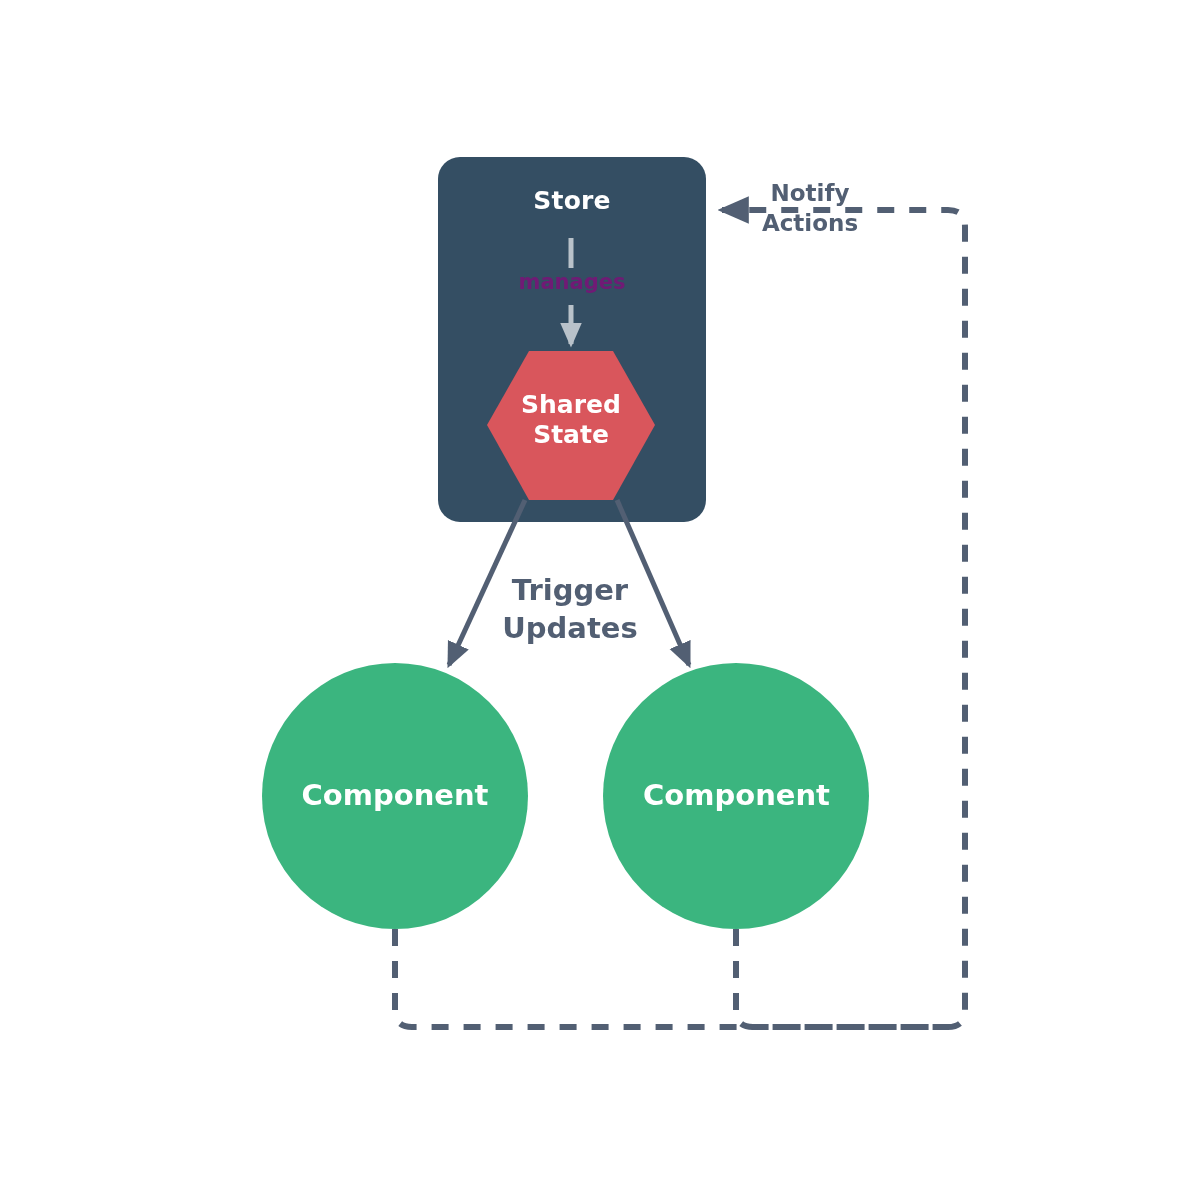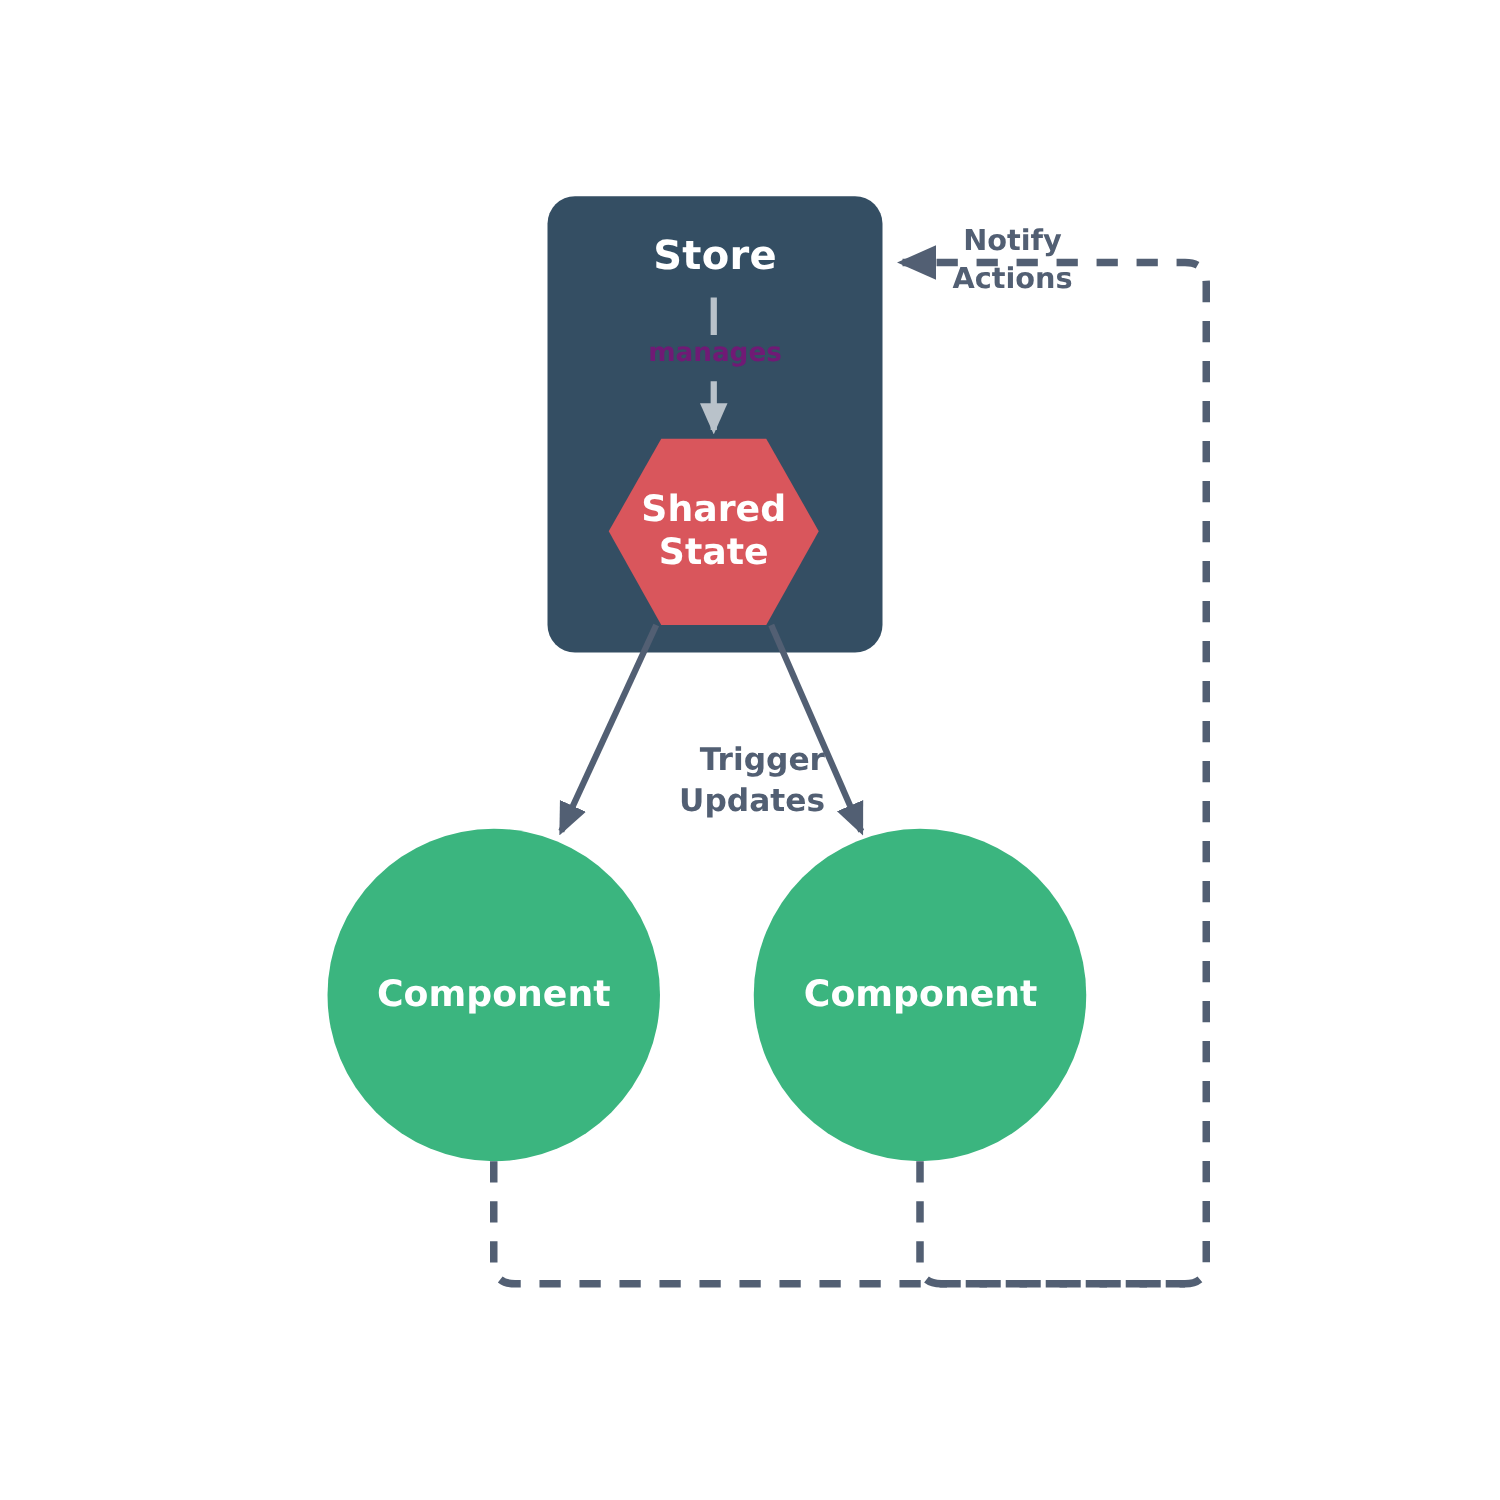--- a/index.html
+++ b/index.html
@@ -30,36 +30,36 @@
     text-align: center;
     font-weight: bold;
     line-height: 1.18;
     white-space: pre-line;
     pointer-events: none;
   }
   #store-label {
     left: 438px;
     top: 186px;
     width: 268px;
-    font-size: 32px;
+    font-size: 25px;
     color: #ffffff;
     letter-spacing: 0.2px;
   }
   #manages-label {
     left: 478px;
     top: 270px;
     width: 188px;
     font-size: 21px;
     color: #701a75;
   }
   #shared-state-label {
     left: 487px;
     top: 390px;
     width: 168px;
-    font-size: 29px;
+    font-size: 25px;
     color: #ffffff;
   }
   #component-left-label {
     left: 262px;
     top: 778px;
     width: 266px;
     font-size: 29px;
     color: #ffffff;
   }
   #component-right-label {
@@ -73,24 +73,23 @@
     position: absolute;
     text-align: center;
     font-weight: bold;
     line-height: 1.3;
     white-space: pre-line;
     color: #525f73;
     pointer-events: none;
   }
   #trigger-updates-label {
     left: 480px;
-    top: 592px;
+    top: 572px;
     width: 180px;
-    font-size: 25px;
-    text-align: right;
+    font-size: 29px;
   }
   #notify-actions-label {
     left: 730px;
     top: 131px;
     width: 160px;
     font-size: 23px;
     text-align: center;
     margin-top: 48px;
   }
 </style>

